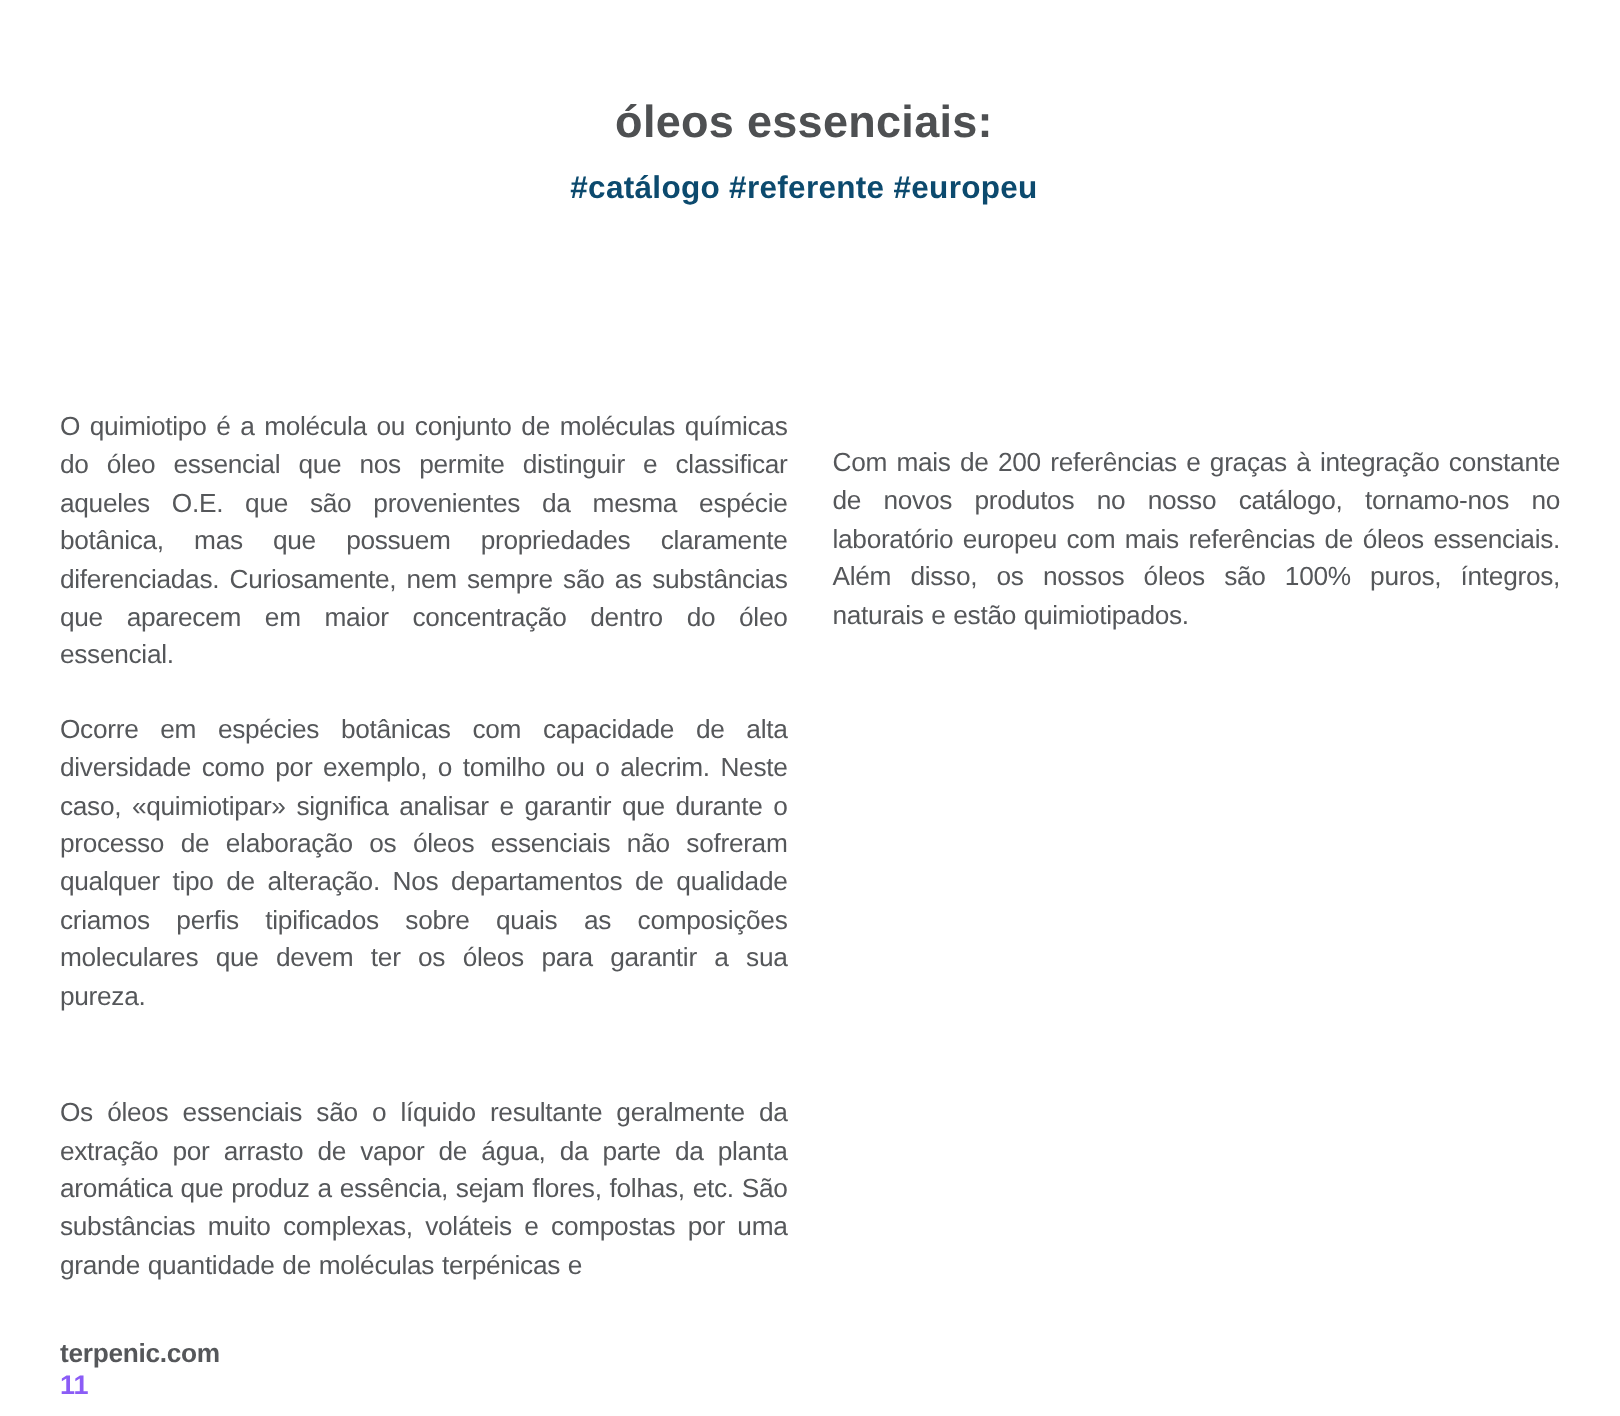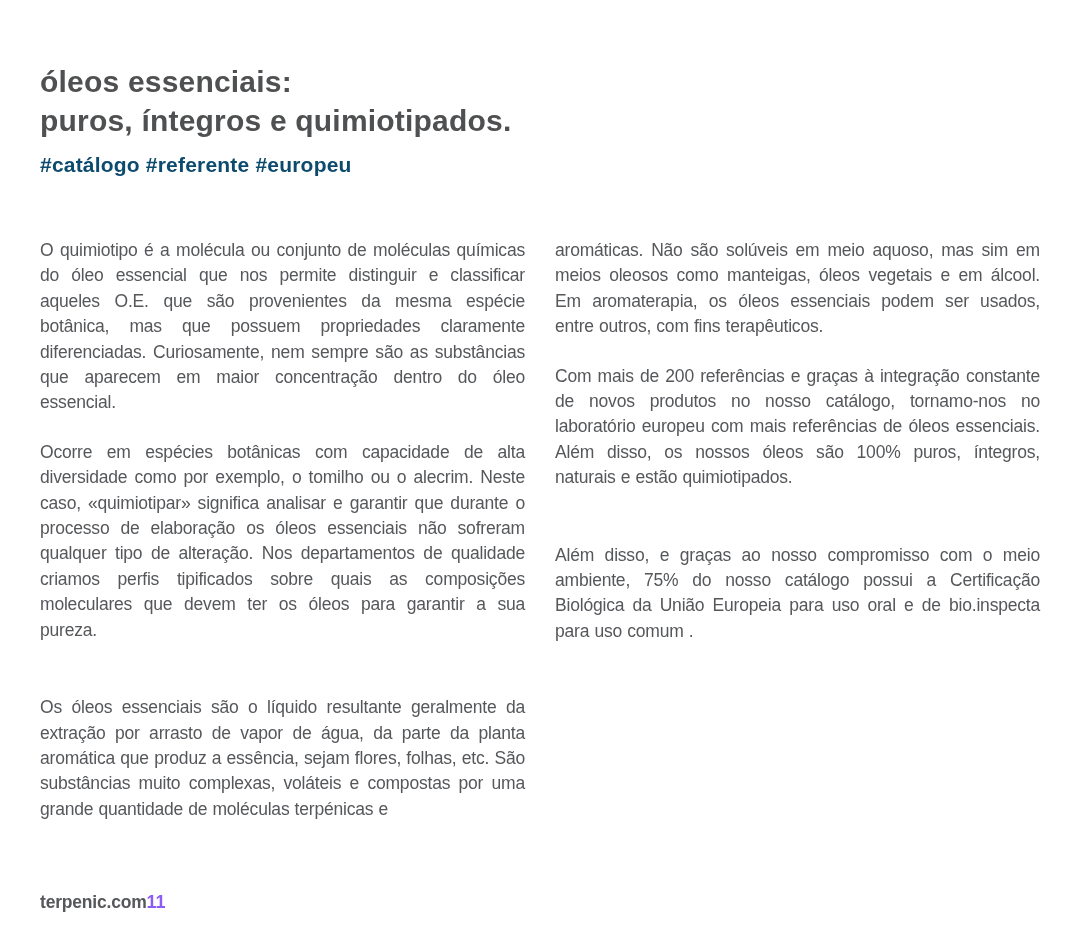--- a/index.html
+++ b/index.html
@@ -14,39 +14,40 @@
   .page {
     position: absolute;
     inset: 0;
     background: #ffffff;
   }
   .header {
     position: absolute;
     left: 40px;
     top: 62px;
     right: 48px;
+    text-align: center;
   }
   .title {
     font-size: 30px;
     font-weight: bold;
     color: #4e5052;
     line-height: 39px;
     letter-spacing: 0.2px;
   }
   .hashtags {
     margin-top: 13px;
     font-size: 21px;
     font-weight: bold;
     color: #0c4a6e;
     letter-spacing: 0.2px;
   }
   .columns {
     position: absolute;
     left: 40px;
-    top: 238px;
+    top: 272px;
     width: 1000px;
     display: flex;
     gap: 30px;
   }
   .column {
     flex: 1;
     min-width: 0;
   }
   .column p {
     font-size: 17.5px;
@@ -59,20 +60,21 @@
   .column p.gap { margin-top: 24px; }
   .column p.gap-large { margin-top: 52px; }
   .footer {
     position: absolute;
     left: 40px;
     right: 40px;
     top: 892px;
     display: flex;
     justify-content: flex-start;
     align-items: baseline;
+    flex-direction: column;
   }
   .site {
     font-size: 17.5px;
     font-weight: bold;
     color: #55575a;
     letter-spacing: -0.2px;
   }
   .page-number {
     font-size: 18px;
     font-weight: bold;
@@ -80,35 +82,32 @@
   }
 </style>
 </head>
 <body>
 
 <div class="page">
 
   <div class="header">
     <div class="title">
       <div>óleos essenciais:</div>
-      <div>puros, íntegros e quimiotipados.</div>
     </div>
     <div class="hashtags">#catálogo #referente #europeu</div>
   </div>
 
   <div class="columns">
     <div class="column">
       <p>O quimiotipo é a molécula ou conjunto de moléculas químicas do óleo essencial que nos permite distinguir e classificar aqueles O.E. que são provenientes da mesma espécie botânica, mas que possuem propriedades claramente diferenciadas. Curiosamente, nem sempre são as substâncias que aparecem em maior concentração dentro do óleo essencial.</p>
       <p class="gap">Ocorre em espécies botânicas com capacidade de alta diversidade como por exemplo, o tomilho ou o alecrim. Neste caso, «quimiotipar» significa analisar e garantir que durante o processo de elaboração os óleos essenciais não sofreram qualquer tipo de alteração. Nos departamentos de qualidade criamos perfis tipificados sobre quais as composições moleculares que devem ter os óleos para garantir a sua pureza.</p>
       <p class="gap-large">Os óleos essenciais são o líquido resultante geralmente da extração por arrasto de vapor de água, da parte da planta aromática que produz a essência, sejam flores, folhas, etc. São substâncias muito complexas, voláteis e compostas por uma grande quantidade de moléculas terpénicas e</p>
     </div>
     <div class="column">
-      <p>aromáticas. Não são solúveis em meio aquoso, mas sim em meios oleosos como manteigas, óleos vegetais e em álcool. Em aromaterapia, os óleos essenciais podem ser usados, entre outros, com fins terapêuticos.</p>
       <p class="gap">Com mais de 200 referências e graças à integração constante de novos produtos no nosso catálogo, tornamo-nos no laboratório europeu com mais referências de óleos essenciais. Além disso, os nossos óleos são 100% puros, íntegros, naturais e estão quimiotipados.</p>
-      <p class="gap-large">Além disso, e graças ao nosso compromisso com o meio ambiente, 75% do nosso catálogo possui a Certificação Biológica da União Europeia para uso oral e de bio.inspecta para uso comum .</p>
     </div>
   </div>
 
   <div class="footer">
     <span class="site">terpenic.com</span>
     <span class="page-number">11</span>
   </div>
 
 </div>
 

